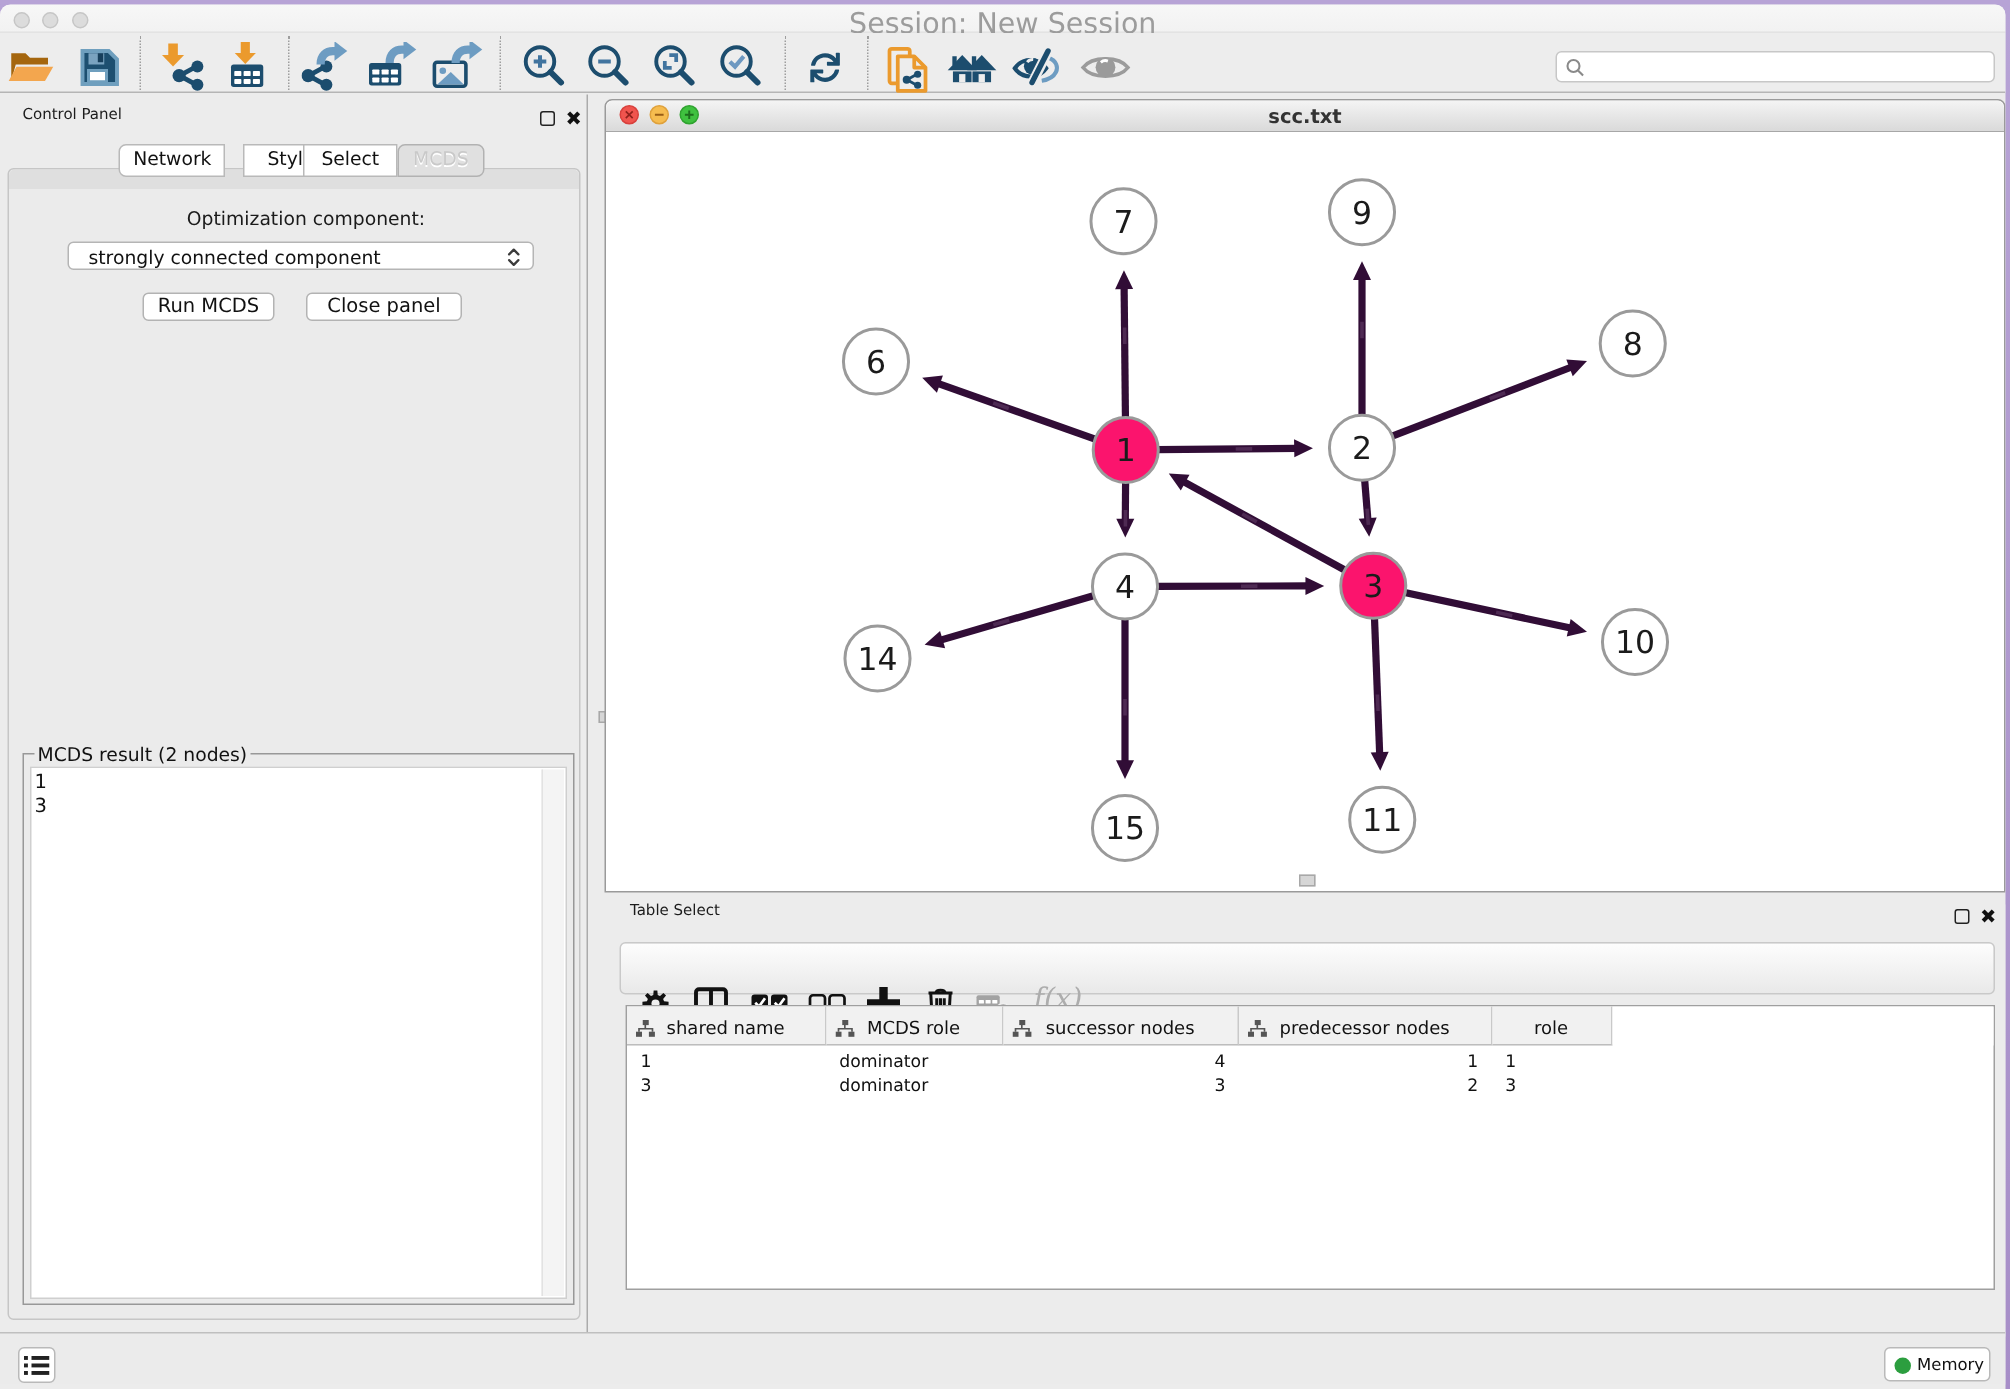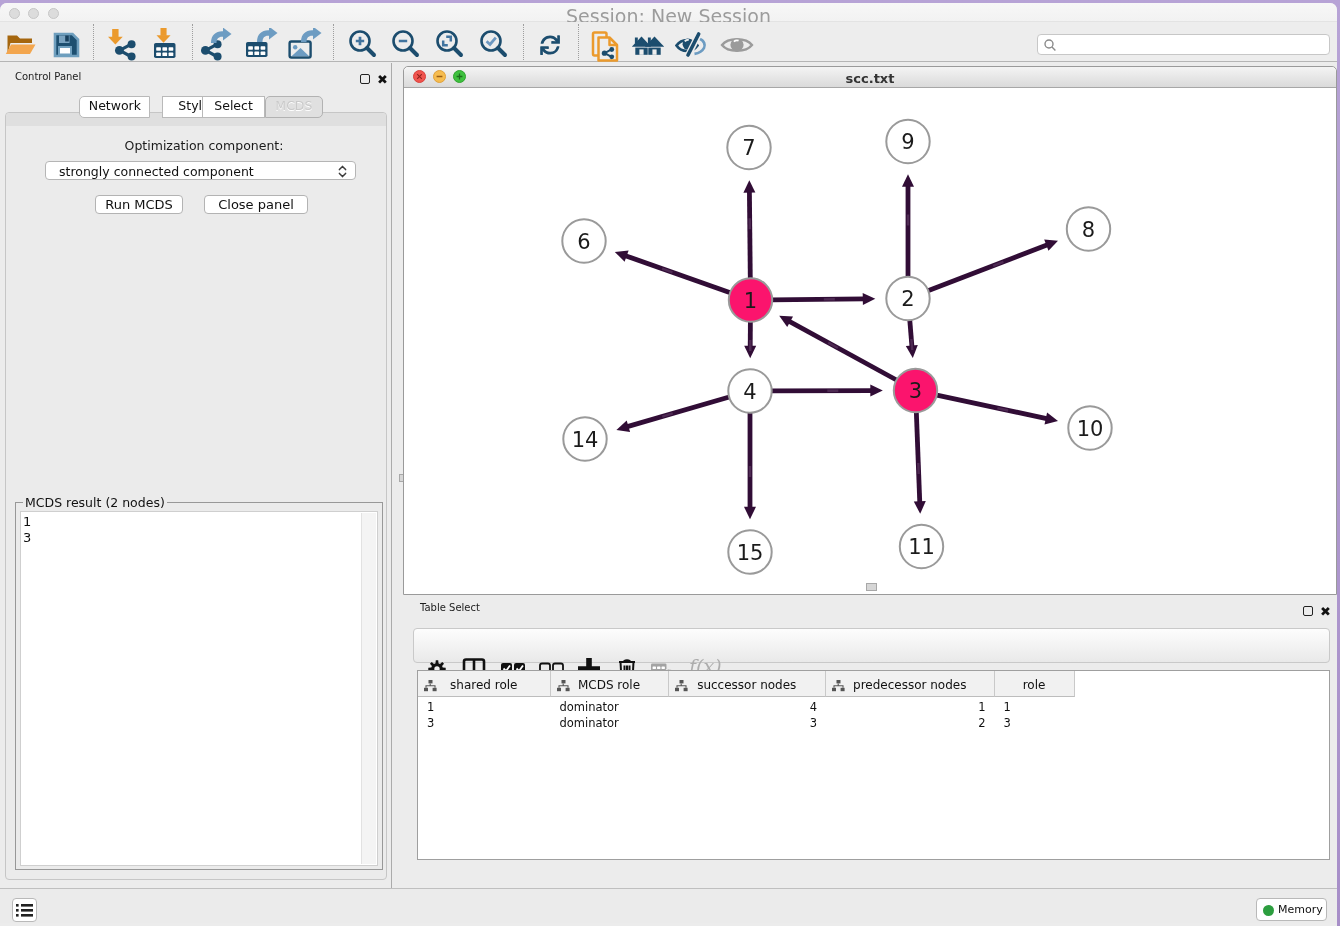--- a/index.html
+++ b/index.html
@@ -501,21 +501,21 @@
           <span class="th-icon">
             <svg width="13" height="12" viewBox="0 0 13 12">
               <g fill="#555">
   <rect x="4.5" y="0" width="4" height="3.4"></rect>
                 <rect x="0" y="7.8" width="4" height="3.4"></rect>
                 <rect x="8.6" y="7.8" width="4" height="3.4"></rect>
   <path d="M6.2 3.4 v2 M2 7.8 v-2 h9 v2 M6.2 5.4 v0" stroke="#555" stroke-width="1.1" fill="none"></path>
               </g>
             </svg>
           </span>
-          <span class="th-label">shared role</span>
+          <span class="th-label">shared name</span>
         </div>
         <div class="th-cell" style="left:132.5px;width:118px">
           <span class="th-icon">
             <svg width="13" height="12" viewBox="0 0 13 12">
               <g fill="#555">
   <rect x="4.5" y="0" width="4" height="3.4"></rect>
                 <rect x="0" y="7.8" width="4" height="3.4"></rect>
                 <rect x="8.6" y="7.8" width="4" height="3.4"></rect>
   <path d="M6.2 3.4 v2 M2 7.8 v-2 h9 v2 M6.2 5.4 v0" stroke="#555" stroke-width="1.1" fill="none"></path>
               </g>

